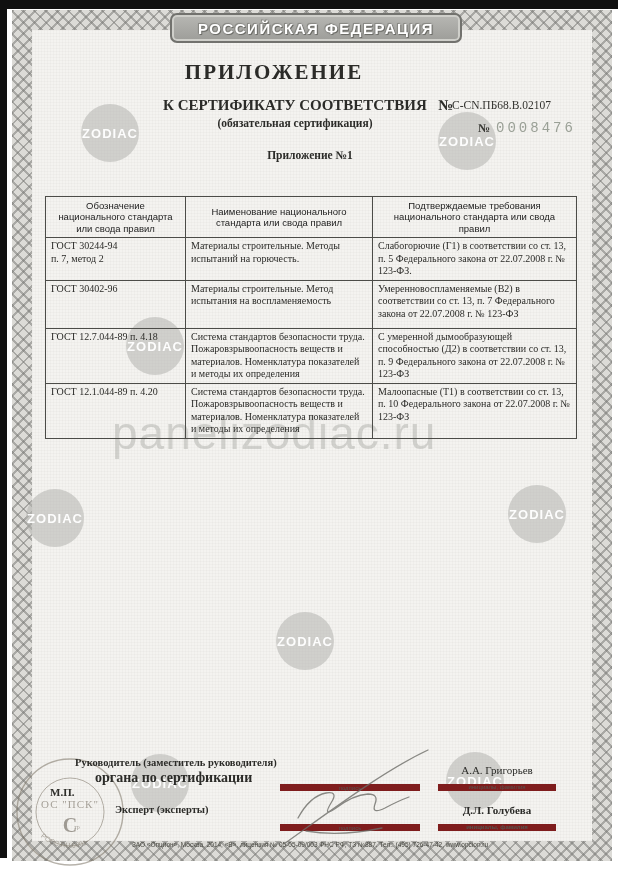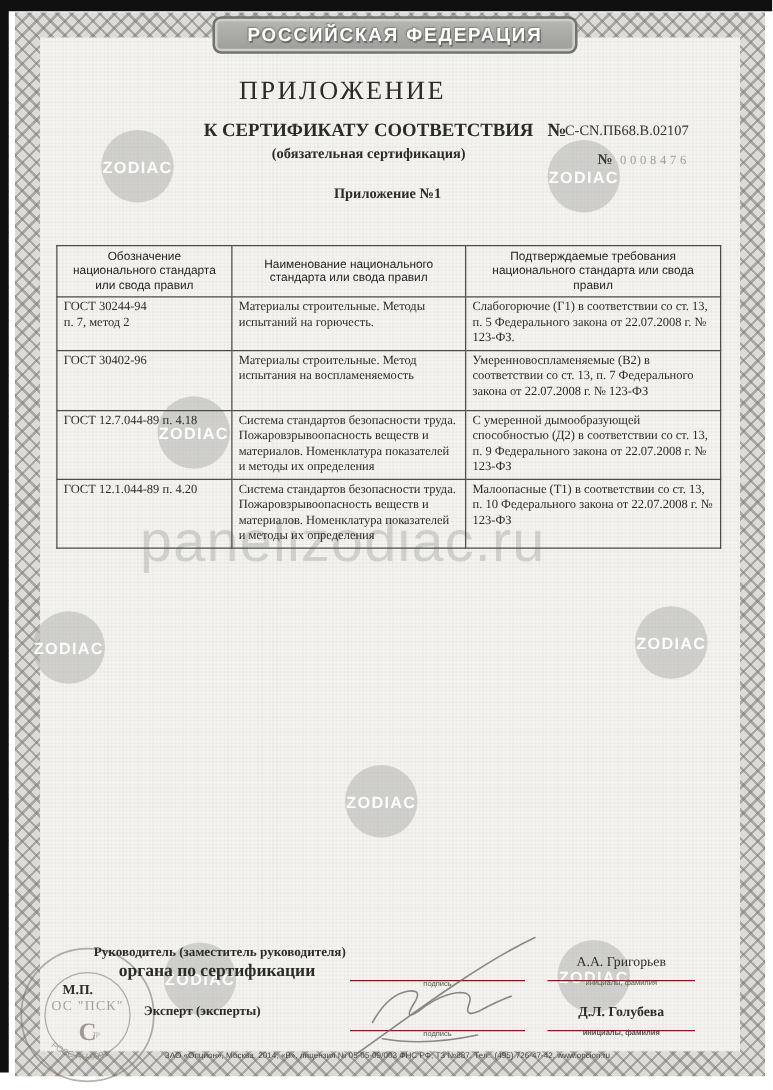--- a/index.html
+++ b/index.html
@@ -26,46 +26,46 @@
              color:rgba(255,255,255,.95);letter-spacing:1px;}
   .wm-site{left:112px;top:406px;font-family:"Liberation Sans",sans-serif;font-size:46px;
            color:rgba(158,158,152,.4);letter-spacing:1px;}
   
   .c{position:absolute;z-index:3;}
   .banner{left:170px;top:13px;width:288px;height:26px;border-radius:7px;
           background:linear-gradient(#b7b7b3,#9d9d99);border:2px solid #72726e;
           box-shadow:inset 0 0 0 2px #cfcfca;display:flex;align-items:center;justify-content:center;}
   .banner span{font-family:"Liberation Sans",sans-serif;font-weight:bold;font-size:15px;
           letter-spacing:1.5px;color:#fff;text-shadow:1px 1px 0 #6d6d68,-1px -1px 0 #8a8a85,0 0 2px #555;}
-  .title{left:0;top:60px;width:548px;text-align:center;font-size:21px;font-weight:normal;letter-spacing:2px;}
+  .title{left:0;top:60px;width:548px;text-align:center;font-size:21px;font-weight:bold;letter-spacing:2px;}
   .subtitle{left:163px;top:97px;font-size:15px;font-weight:bold;white-space:pre;}
   .cert-no{left:452px;top:99px;font-size:11.5px;color:#33332f;}
   .cert-type{left:0;top:117px;width:590px;text-align:center;font-size:11.5px;font-weight:bold;}
   .blank-no{left:478px;top:120px;font-size:12px;}
   .blank-no .no-sign{font-weight:bold;color:#3a3a36;margin-right:6px;}
-  .blank-no .no-digits{font-family:Liberation Serif, serif;font-size:10px;
+  .blank-no .no-digits{font-family:Liberation Mono, monospace;font-size:14px;
           color:#9aa096;letter-spacing:3px;}
   .annex-title{left:40px;top:149px;width:540px;text-align:center;font-size:11.5px;font-weight:bold;}
   .annex-sub{left:38px;top:162px;width:544px;text-align:center;font-size:11px;font-weight:bold;line-height:1.18;}
   
   .tbl{left:45px;top:196px;width:531px;}
   table{border-collapse:collapse;table-layout:fixed;width:531px;}
   th,td{border:1px solid #4c4c48;vertical-align:top;}
   th{font-family:"Liberation Sans",sans-serif;font-weight:normal;font-size:9.5px;color:#222;
      text-align:center;padding:3px 6px;line-height:1.2;vertical-align:middle;}
   td{font-size:10px;padding:2px 5px;line-height:1.25;}
   .col1{width:140px;}.col2{width:187px;}.col3{width:204px;}
   .cell-std{white-space:pre-line;}
   tr.h{height:36px;} tr.r1{height:38px;} tr.r2{height:48px;} tr.r3{height:55px;} tr.r4{height:55px;}
   
   .role1{left:75px;top:757px;font-size:10.5px;font-weight:bold;}
   .role1b{left:95px;top:770px;font-size:14px;font-weight:bold;}
   .mp{left:50px;top:786px;font-size:11px;font-weight:bold;color:#2e2e2a;}
   .role2{left:115px;top:804px;font-size:10.5px;font-weight:bold;}
-  .sigline{border-bottom:1px solid #7f1d1d;}
+  .sigline{border-bottom:7px solid #7f1d1d;}
   .sig1{left:280px;top:765px;width:140px;height:19px;}
   .sig2{left:280px;top:805px;width:140px;height:19px;}
   .nm1{left:438px;top:764px;width:118px;height:20px;text-align:center;font-size:11px;}
   .nm2{left:438px;top:804px;width:118px;height:20px;text-align:center;font-size:11px;font-weight:bold;}
   .cap{position:absolute;left:0;top:20px;width:100%;text-align:center;
        font-family:"Liberation Sans",sans-serif;font-size:6px;color:#55554f;}
   .autograph{left:276px;top:746px;z-index:4;}
   .stamp{left:14px;top:756px;z-index:2;opacity:.55;}
   .footer{left:45px;top:841px;width:530px;text-align:center;
           font-family:"Liberation Sans",sans-serif;font-size:6.5px;color:#46464            ;color:#46463f;z-index:3;}

